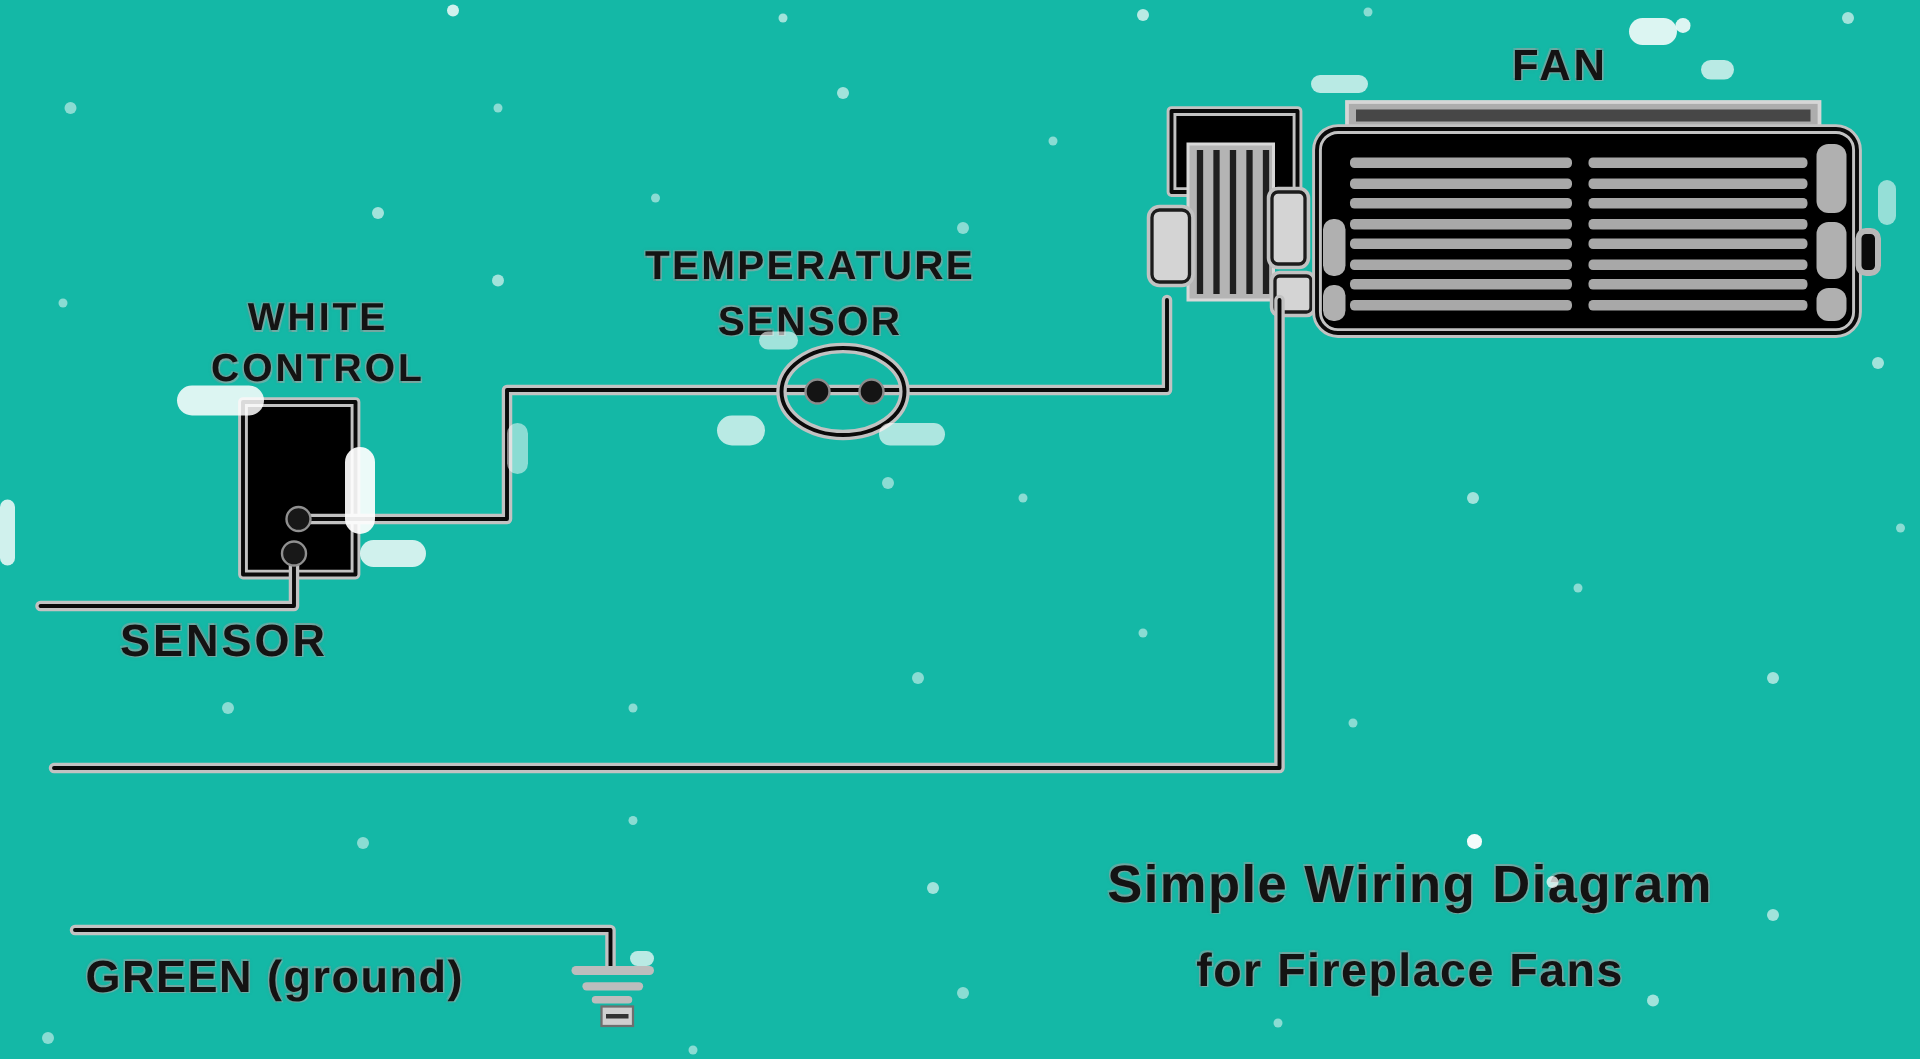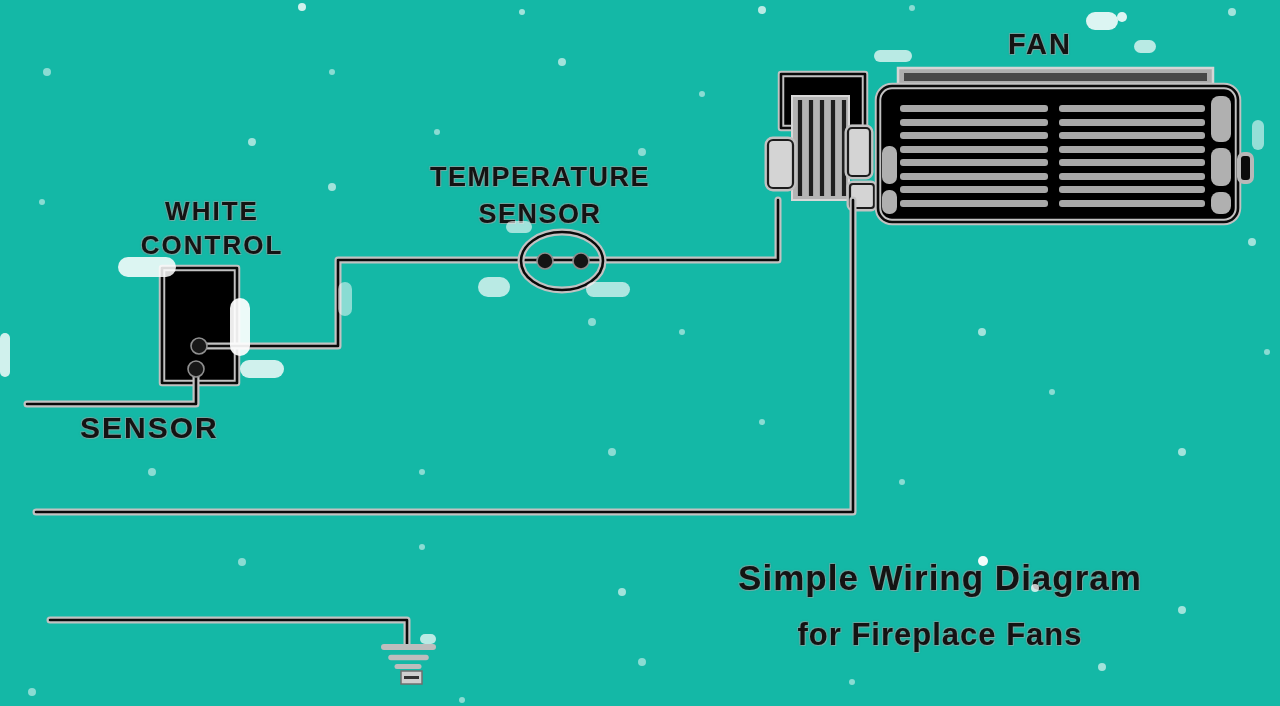--- a/index.html
+++ b/index.html
@@ -20,21 +20,21 @@
        0 0 3px rgba(120,120,120,.28);
   }
   .centered { transform:translateX(-50%); text-align:center; }
 
   .lbl-fan      { left:1040px; top:28px;  font-size:29px; letter-spacing:2px; }
   .lbl-sensor   { left:540px;  top:159px; font-size:27px; letter-spacing:1.5px; line-height:37px; }
   .lbl-speed    { left:212px;  top:194px; font-size:26px; letter-spacing:2px; line-height:34px; }
   .lbl-black    { left:80px;   top:411px; font-size:30px; letter-spacing:2px; }
   .lbl-white    { left:38px;   top:517px; font-size:30px; letter-spacing:2px; }
   .lbl-green    { left:57px;   top:635px; font-size:30px; letter-spacing:1px; }
-  .lbl-title    { left:940px;  top:558px; font-size:35px; letter-spacing:1px; }
+  .lbl-title    { left:940px;  top:570px; font-size:35px; letter-spacing:1px; }
   .lbl-title .t2{ font-size:31px; margin-top:19px; }
 
   
   .halo      { fill:none; stroke:#c2c2c2; stroke-width:7;   stroke-linecap:round; stroke-linejoin:round; }
   .halo-fill { fill:#000; stroke:#c2c2c2; stroke-width:6.5; stroke-linejoin:round; }
   .core      { fill:none; stroke:#0a0a0a; stroke-width:2.6; stroke-linecap:round; stroke-linejoin:round; }
   .lightbox  { fill:#d4d4d4; stroke:#1c1c1c; stroke-width:2.2; }
   .slat      { fill:#a8a8a8; }
   .cap       { fill:#b0b0b0; }
   .gbar      { stroke:#bdbdbd; stroke-linecap:round; fill:none; }
@@ -175,20 +175,21 @@
     <div>TEMPERATURE</div>
     <div>SENSOR</div>
   </div>
 
   <div class="lbl lbl-speed centered">
     <div>WHITE</div>
     <div>CONTROL</div>
   </div>
 
   <div class="lbl lbl-black">SENSOR</div>
+  <div class="lbl lbl-green">GREEN (ground)</div>
 
   <div class="lbl lbl-title centered">
     <div>Simple Wiring Diagram</div>
     <div class="t2">for Fireplace Fans</div>
   </div>
 
   <div class="blob" style="left:230px;top:298px;width:20px;height:58px;border-radius:10px;opacity:.92"></div>
   <div class="blob" style="left:118px;top:257px;width:58px;height:20px;border-radius:10px;opacity:.85"></div>
   <div class="blob" style="left:240px;top:360px;width:44px;height:18px;border-radius:9px;opacity:.8"></div>
   <div class="blob" style="left:478px;top:277px;width:32px;height:20px;border-radius:10px;opacity:.7"></div>

